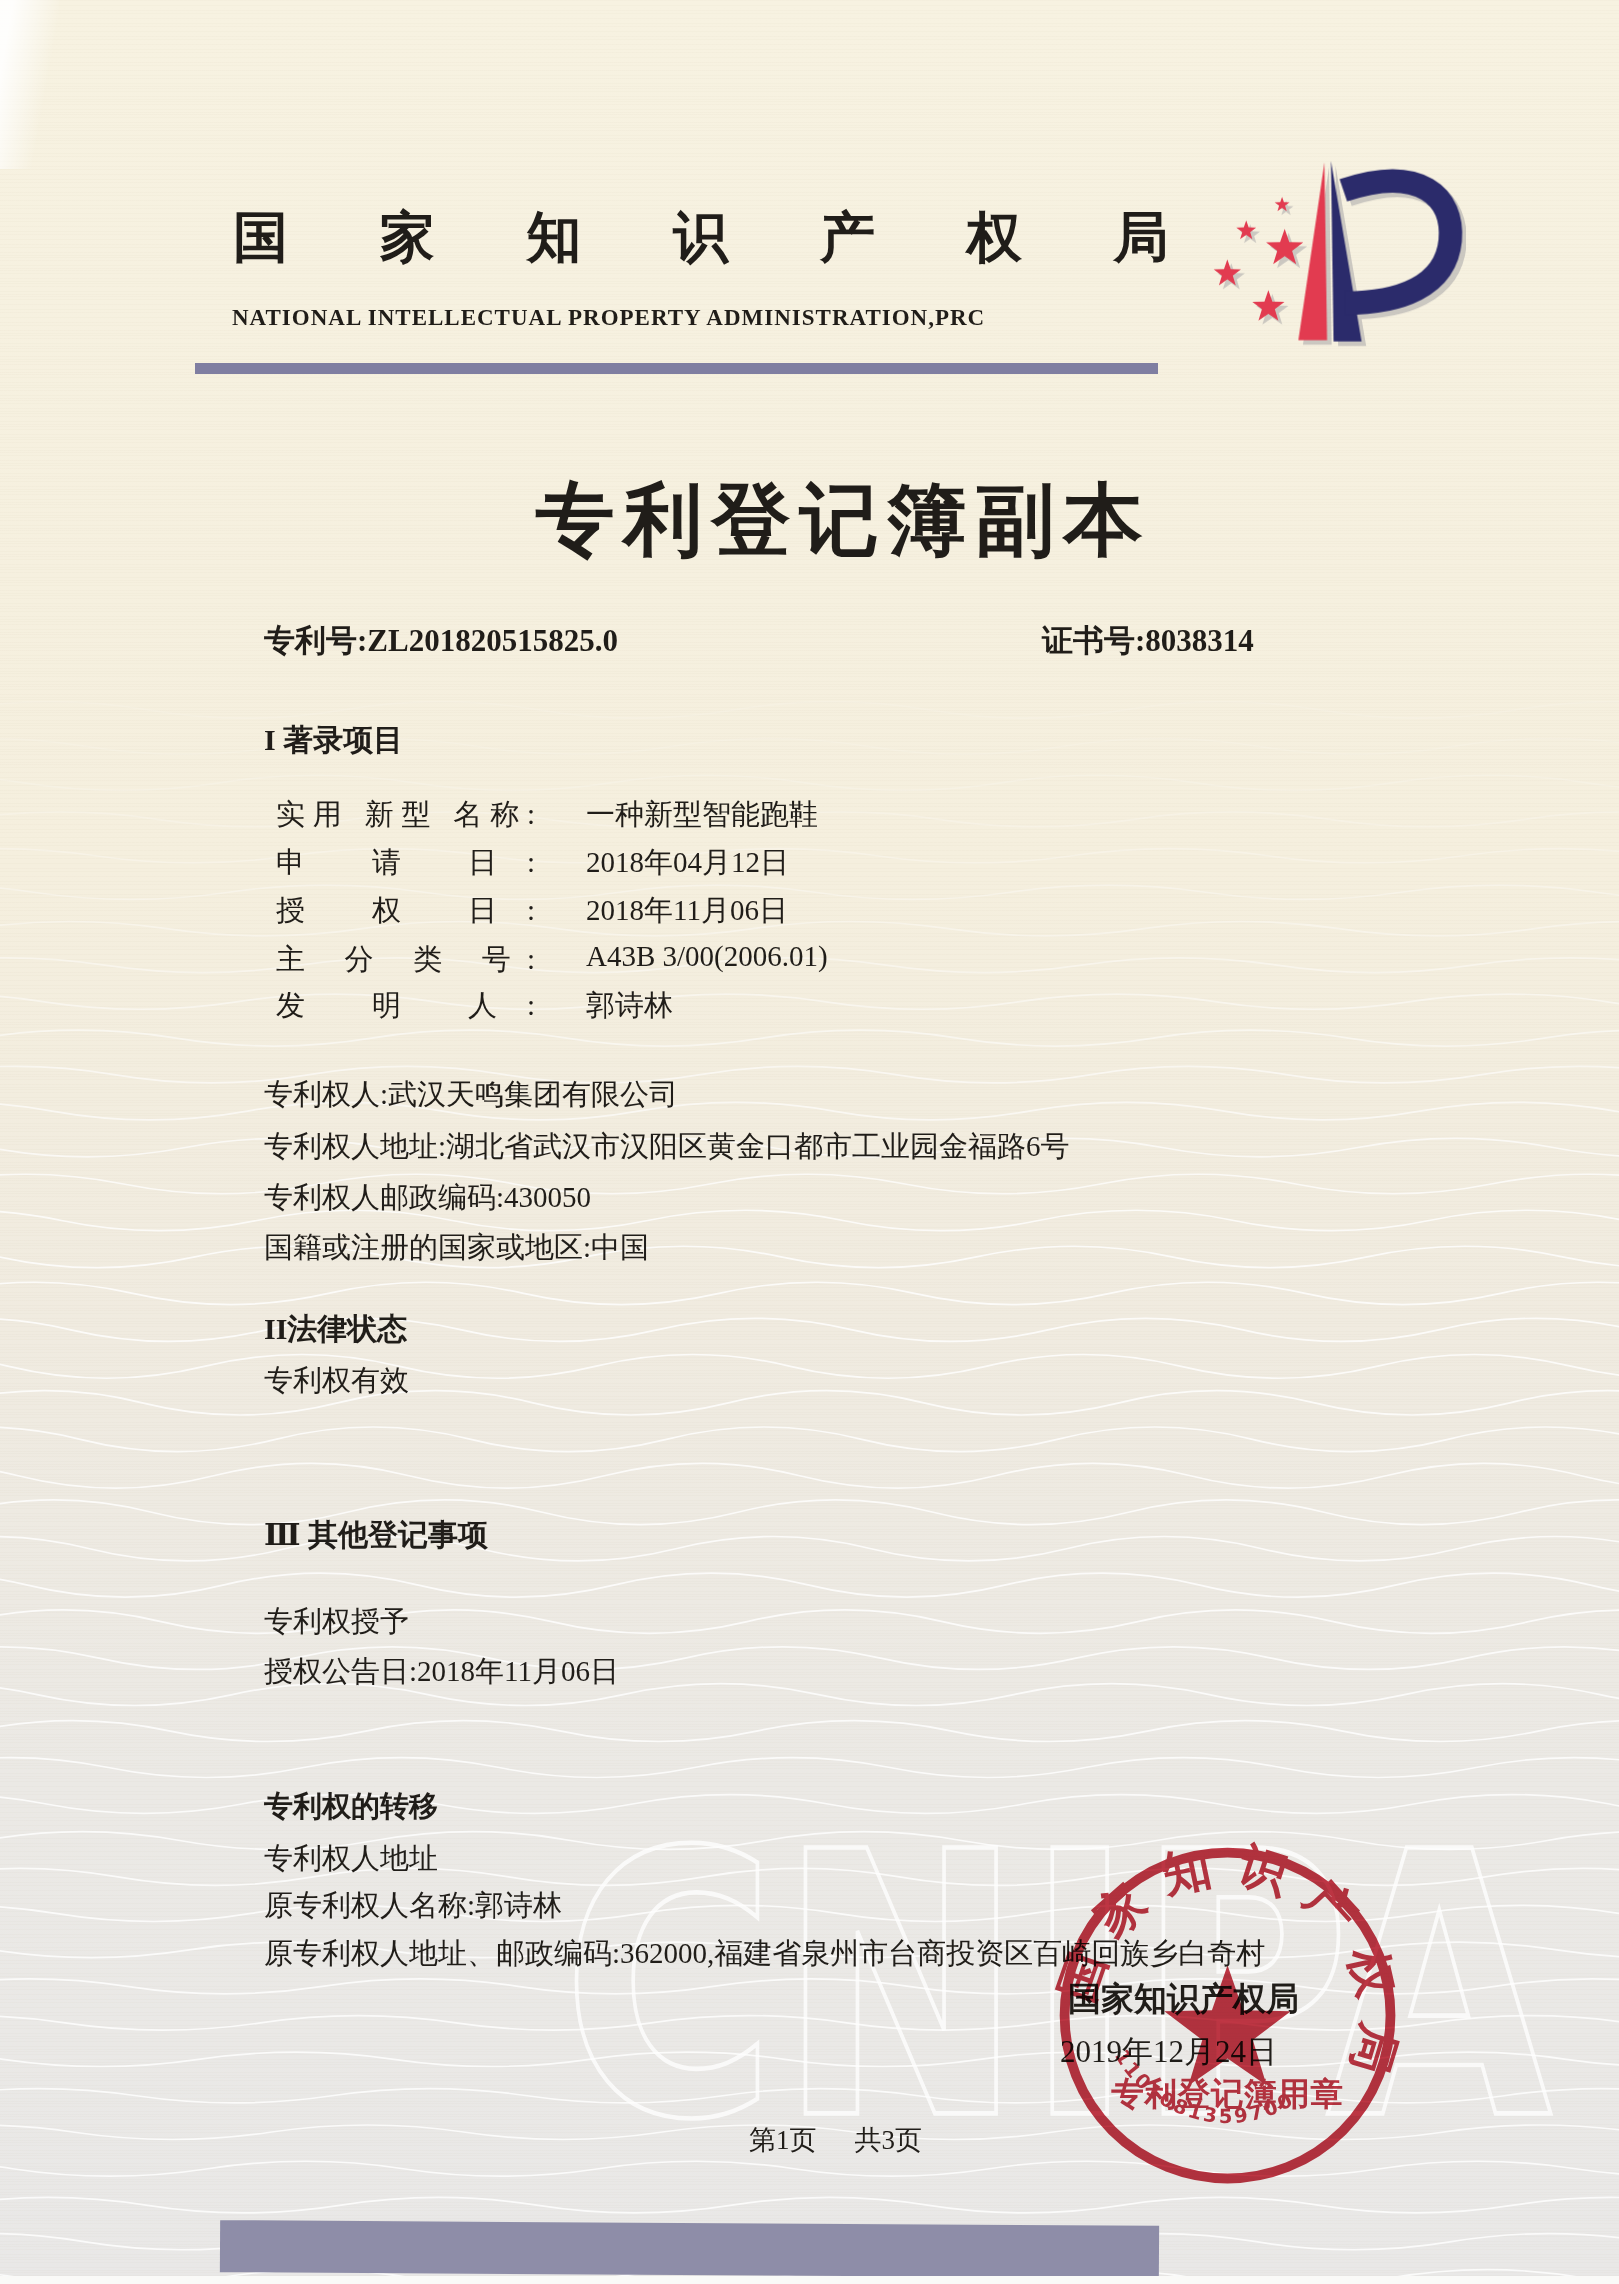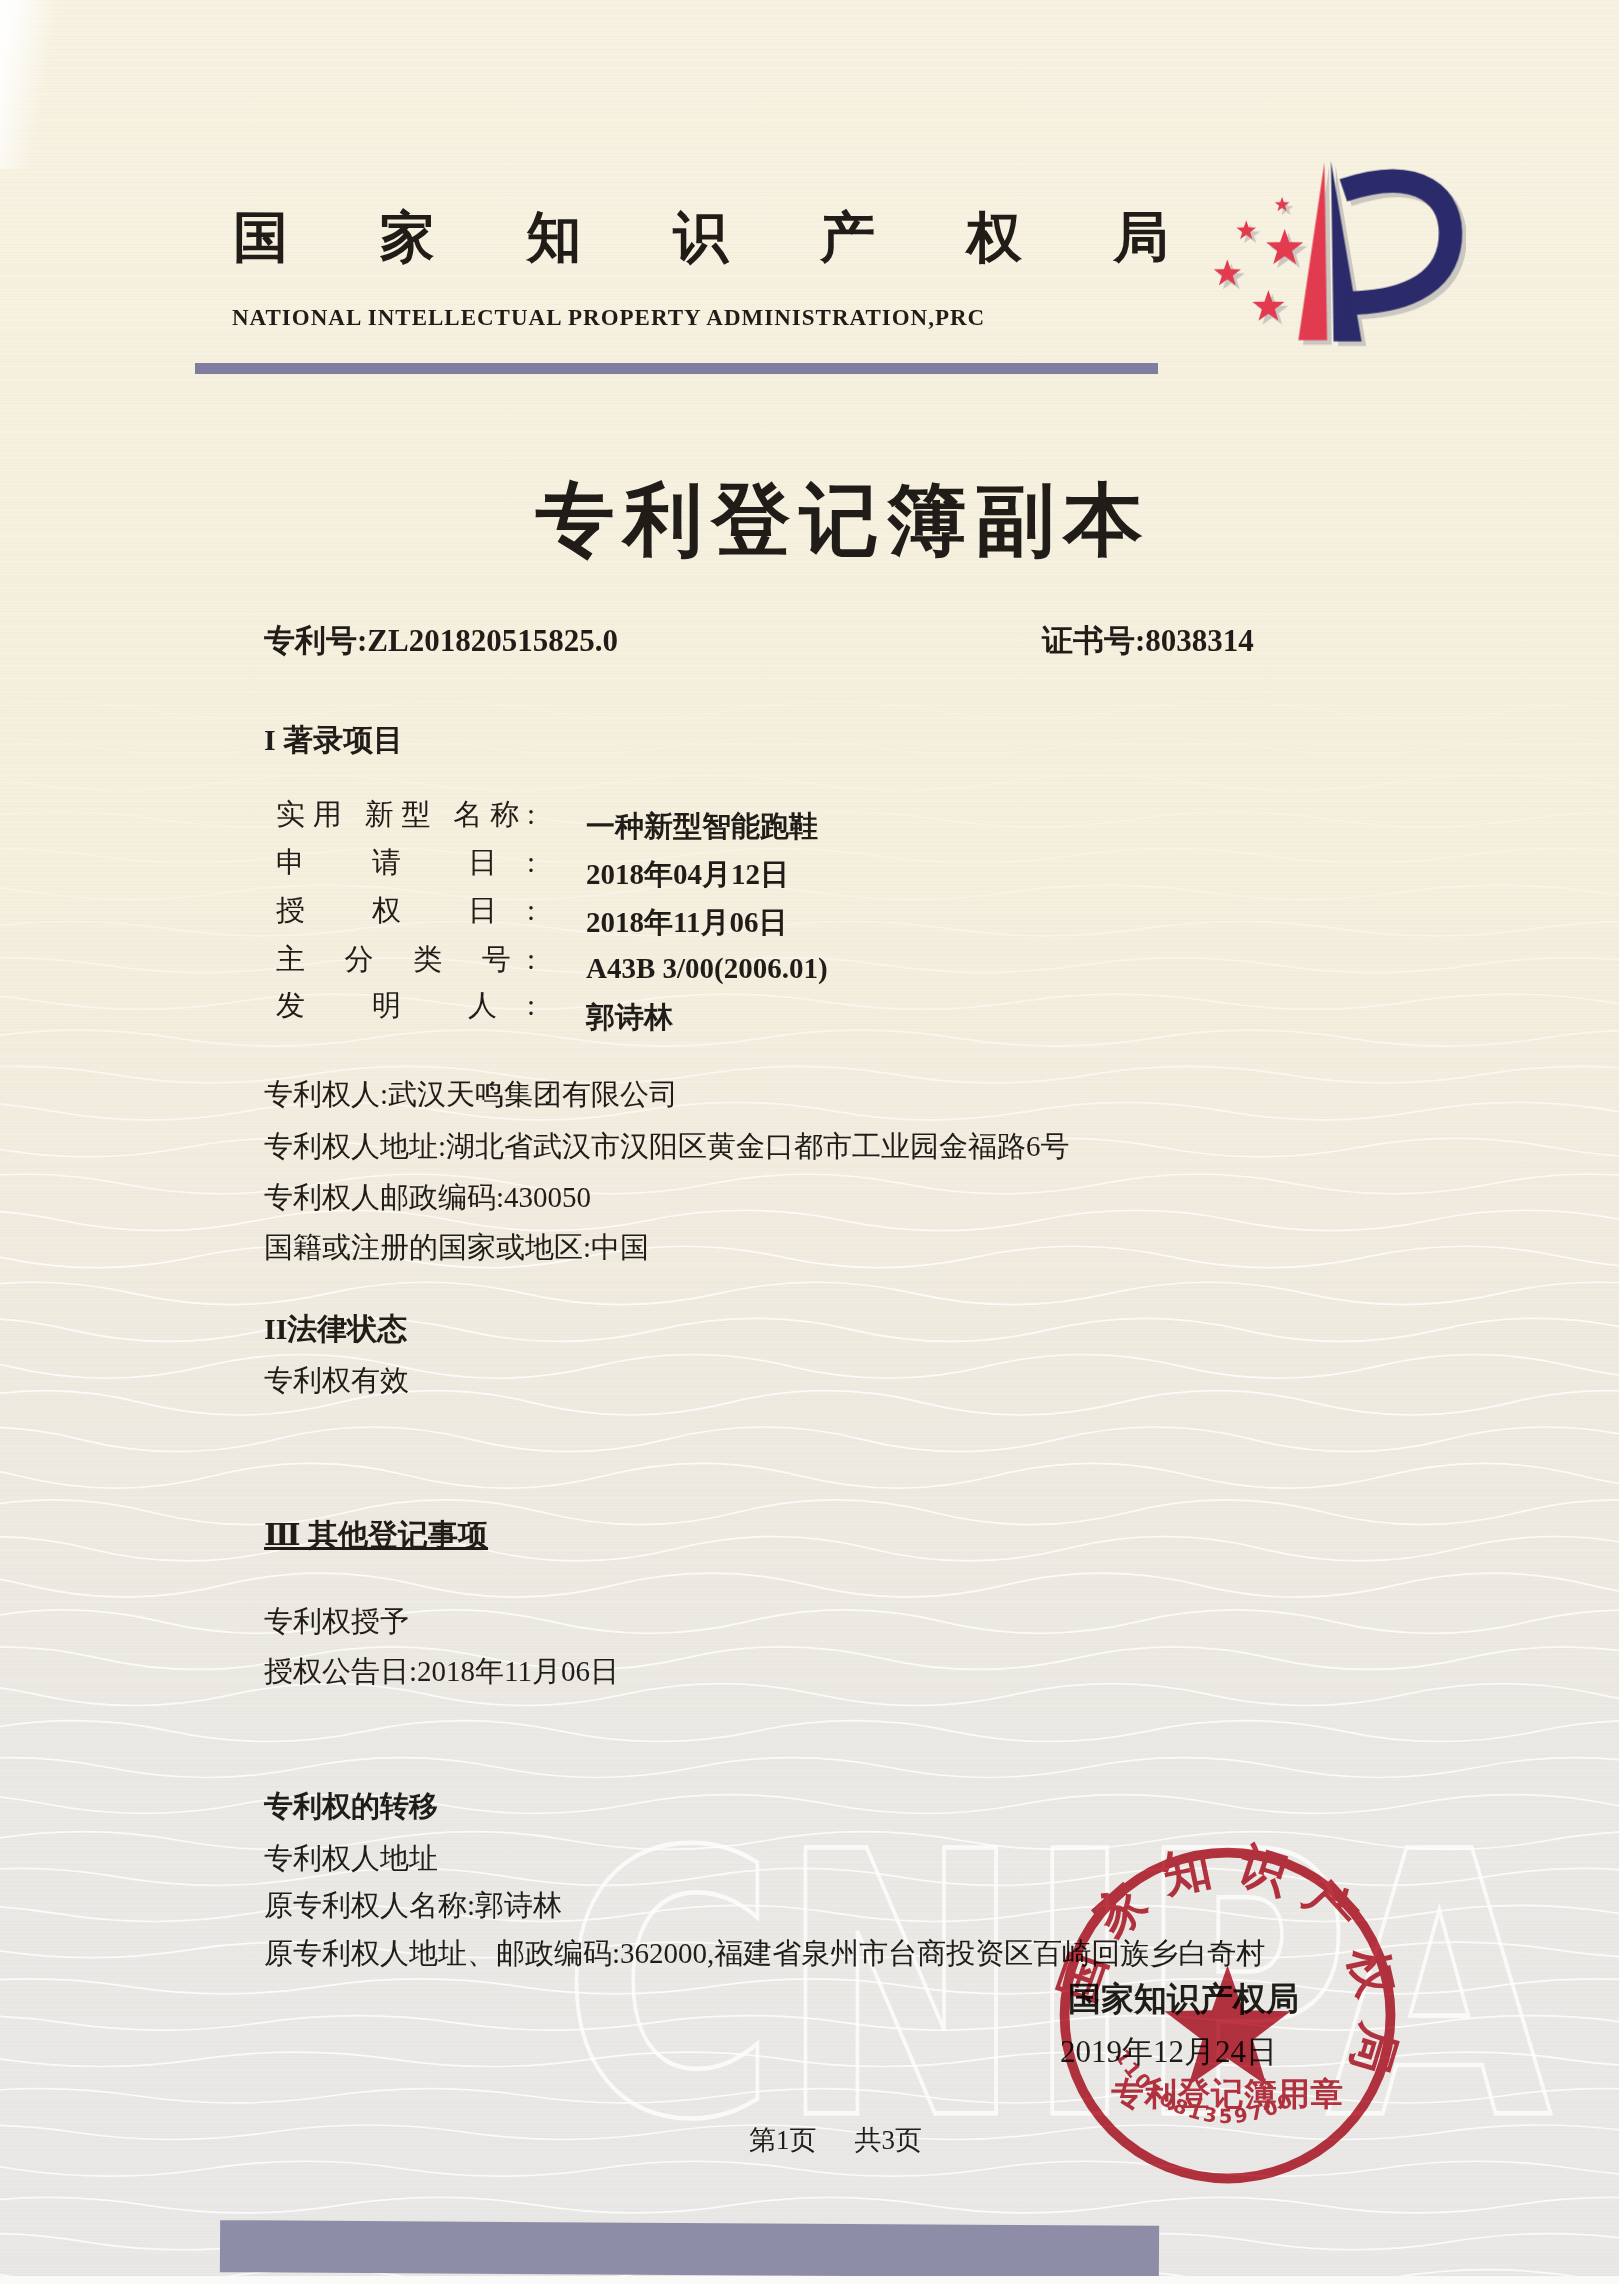--- a/index.html
+++ b/index.html
@@ -29,30 +29,30 @@
   .logo{left:1205px;top:148px;z-index:4;}
   
   .doc-title{left:420px;top:468px;width:847px;text-align:center;font-size:79px;font-weight:700;letter-spacing:9px;z-index:4;}
   
   .patent-no{left:264px;top:620px;font-size:31px;font-weight:700;z-index:4;}
   .cert-no{left:1028px;top:620px;font-size:31px;font-weight:700;z-index:4;margin-left:14px;}
   
   .s1-heading{left:264px;top:720px;font-size:30px;font-weight:700;z-index:4;}
   .f-row{left:264px;font-size:29px;z-index:4;}
   .f-row .f-label{display:inline-block;width:259px;text-align:justify;text-align-last:justify;margin-left:12px;}
-  .f-row .f-value{position:absolute;left:322px;top:12px;font-weight:bold;}
+  .f-row .f-value{position:absolute;left:322px;top:0;}
   .f-row0{top:795px;} .f-row1{top:843px;} .f-row2{top:891px;}
   .f-row3{top:940px;} .f-row4{top:986px;}
   .h-line{left:264px;font-size:29px;z-index:4;}
   .h-line0{top:1075px;} .h-line1{top:1127px;} .h-line2{top:1178px;} .h-line3{top:1228px;}
   
   .s2-heading{left:264px;top:1309px;font-size:30px;font-weight:700;z-index:4;}
   .s2-status{left:264px;top:1361px;font-size:29px;z-index:4;}
   
-  .s3-heading{left:264px;top:1515px;font-size:30px;font-weight:700;z-index:4;text-decoration:underline;}
+  .s3-heading{left:264px;top:1515px;font-size:30px;font-weight:700;z-index:4;}
   .grant-heading{left:264px;top:1602px;font-size:29px;font-weight:400;z-index:4;}
   .grant-line{left:264px;top:1652px;font-size:29px;z-index:4;}
   .transfer-heading{left:264px;top:1787px;font-size:29px;font-weight:700;z-index:4;}
   .tr-line0{left:264px;top:1839px;font-size:29px;z-index:4;}
   .tr-line1{left:264px;top:1886px;font-size:29px;z-index:4;}
   .tr-line2{left:264px;top:1934px;font-size:29px;z-index:4;}
   
   .sig-agency{left:1068px;top:1977px;font-size:33px;font-weight:700;z-index:5;}
   .sig-date{left:1060px;top:2031px;font-size:31px;z-index:5;}
   .stamp{left:1047px;top:1835px;z-index:6;mix-blend-mode:multiply;opacity:.92;}

